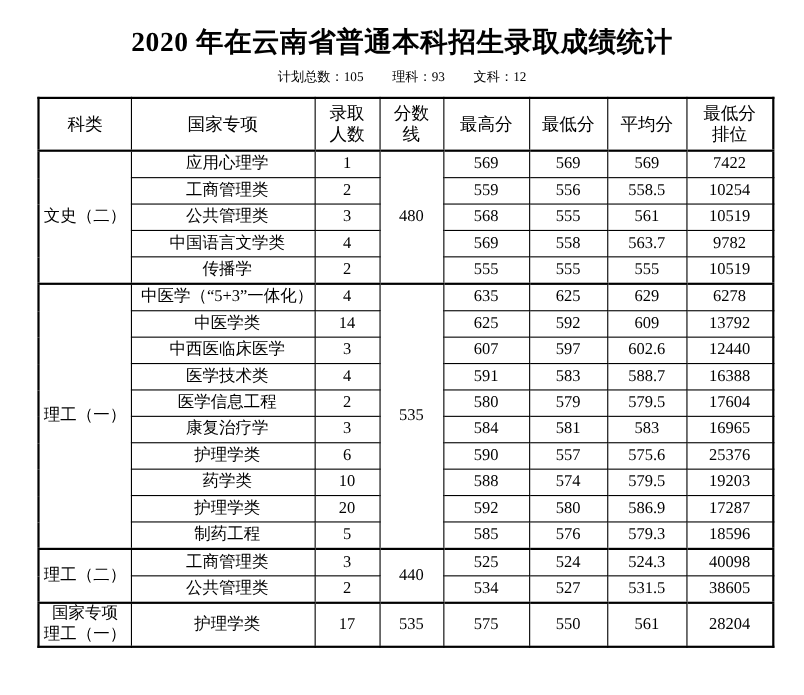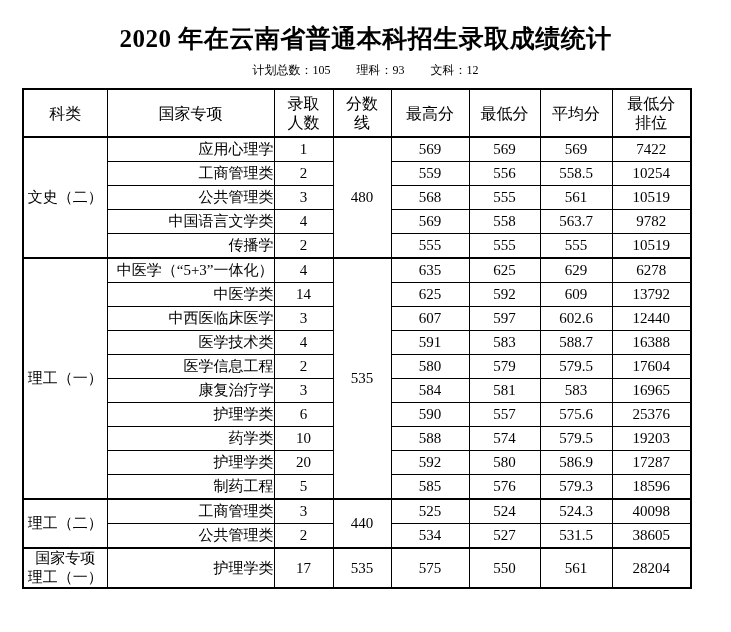--- a/index.html
+++ b/index.html
@@ -31,21 +31,21 @@
   .summary {
     margin-top: 9px;
     text-align: center;
     font-size: 12px;
     line-height: 1.2;
   }
   .summary .seg { margin: 0 13px; white-space: nowrap; }
   table.stats {
     border-collapse: collapse;
     table-layout: fixed;
-    margin: 11px 0 0 22px;
+    margin: 11px 0 0 34px;
     width: 668px;
     border: 2px solid #000;
   }
   table.stats th, table.stats td {
     border: 1px solid #000;
     text-align: center;
     vertical-align: middle;
     font-weight: normal;
     font-size: 15px;
     padding: 0;
@@ -53,21 +53,21 @@
     overflow: hidden;
   }
   table.stats thead th {
     height: 46px;
     white-space: pre-line;
     font-size: 16px;
     border-bottom: 2px solid #000;
   }
   table.stats tbody td { height: 23px; }
   table.stats td.major {
-    text-align: right;
+    text-align: center;
     padding-left: 8px;
   }
   table.stats td.category { white-space: pre-line; }
   table.stats tr.section-start td { border-top: 2px solid #000; }
 </style>
 </head>
 <body>
 
 <div class="page">
   <div class="title">2020 年在云南省普通本科招生录取成绩统计</div>

